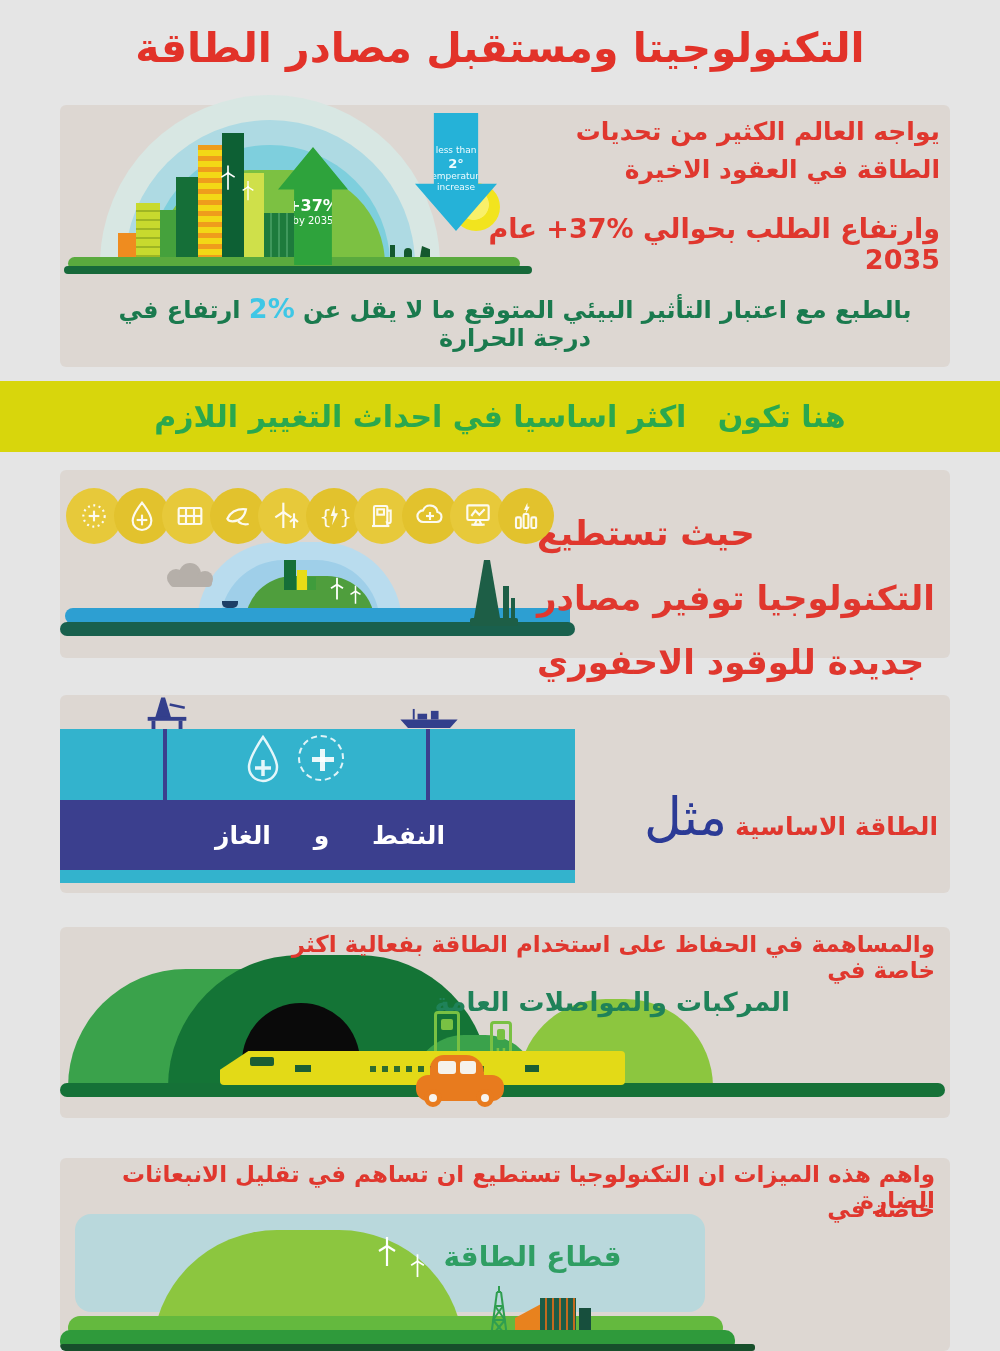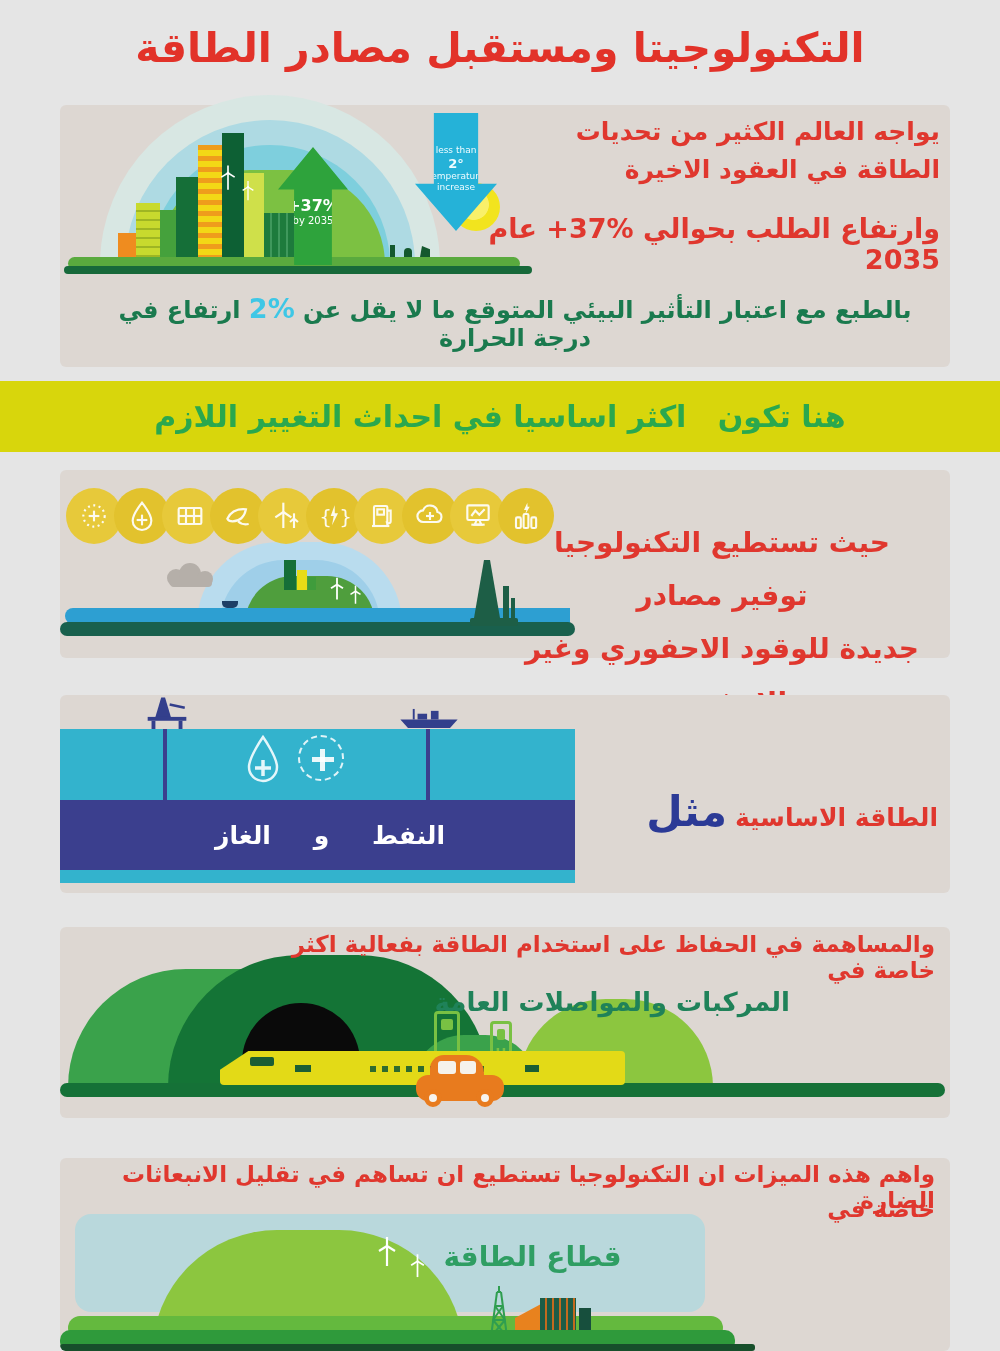--- a/index.html
+++ b/index.html
@@ -59,38 +59,38 @@
   .chip:nth-child(2n){background:#e2c22d;}
   #chips{left:6px;top:18px;display:flex;z-index:3;}
   .chip svg{width:32px;height:32px;stroke:#fff;fill:none;stroke-width:1.6;opacity:.92;}
   #arc2a{left:137px;top:72px;width:205px;height:82px;background:#b9dcee;border-radius:103px 103px 0 0;}
   #arc2b{left:160px;top:90px;width:160px;height:64px;background:#9fcfe9;border-radius:80px 80px 0 0;}
   #island{left:185px;top:106px;width:130px;height:48px;background:#4f9e3d;border-radius:65px 65px 0 0;}
   #island-bld{left:224px;top:90px;height:30px;display:flex;align-items:flex-end;gap:1px;}
   #sea{left:5px;top:138px;width:505px;height:16px;background:#2d9fd2;border-radius:8px 0 0 8px;}
   #shore{left:0;top:152px;width:515px;height:14px;background:#19604d;border-radius:8px;}
   #boat{left:162px;top:131px;width:16px;height:7px;background:#1d3f66;border-radius:0 0 5px 5px;}
-  #p2-text{right:12px;top:30px;width:400px;text-align:center;font-size:28px;line-height:1.9;margin:16px;}
+  #p2-text{right:12px;top:30px;width:400px;text-align:left;font-size:34px;line-height:1.9;margin:1px;}
   .turb{position:absolute;}
 
   
   #p3{top:695px;height:198px;}
   #sea-band{left:0;top:34px;width:515px;height:71px;background:#33b3cd;}
   #navy-band{left:0;top:105px;width:515px;height:70px;background:#3b3f8e;direction:rtl;
              display:flex;align-items:center;justify-content:space-between;
              padding:0 130px 0 155px;color:#fff;font-size:25px;font-weight:bold;}
   #teal-strip{left:0;top:175px;width:515px;height:13px;background:#33b3cd;}
   .pipe{position:absolute;width:4px;background:#3b3f8e;}
   #dotted-ring{left:238px;top:40px;width:46px;height:46px;border:2px dashed rgba(255,255,255,.85);
                border-radius:50%;}
   #dotted-ring .ph{position:absolute;left:12px;top:20px;width:22px;height:5px;background:rgba(255,255,255,.9);}
   #dotted-ring .pv{position:absolute;left:20px;top:12px;width:5px;height:22px;background:rgba(255,255,255,.9);}
   #p3-line1{right:12px;top:30px;width:370px;text-align:right;font-size:25px;margin:0;}
   #p3-line2{right:12px;top:92px;width:370px;text-align:right;font-size:25px;margin:0;direction:rtl;}
-  #p3-line2 .highlight{color:#2b3a96;font-size:42px;font-weight:bold;}
+  #p3-line2 .highlight{color:#2b3a96;font-size:52px;font-weight:normal;}
 
   
   #p4{top:927px;height:191px;overflow:hidden;}
   #p4-line1{right:15px;top:4px;width:700px;text-align:right;font-size:23px;margin:0;z-index:5;}
   #p4-line2{right:160px;top:60px;font-size:26px;color:#1f8259;font-weight:bold;margin:0;z-index:5;}
   .dome{position:absolute;}
   #train{left:160px;top:124px;width:405px;height:34px;background:#e3da17;z-index:3;
          clip-path:polygon(0 55%,7% 0,100% 0,100% 100%,0 100%);border-radius:4px;}
   #train .w1{position:absolute;left:30px;top:6px;width:24px;height:9px;background:#1b5e34;border-radius:2px;}
   #train .w2{position:absolute;left:75px;top:14px;width:16px;height:7px;background:#1b5e34;}

